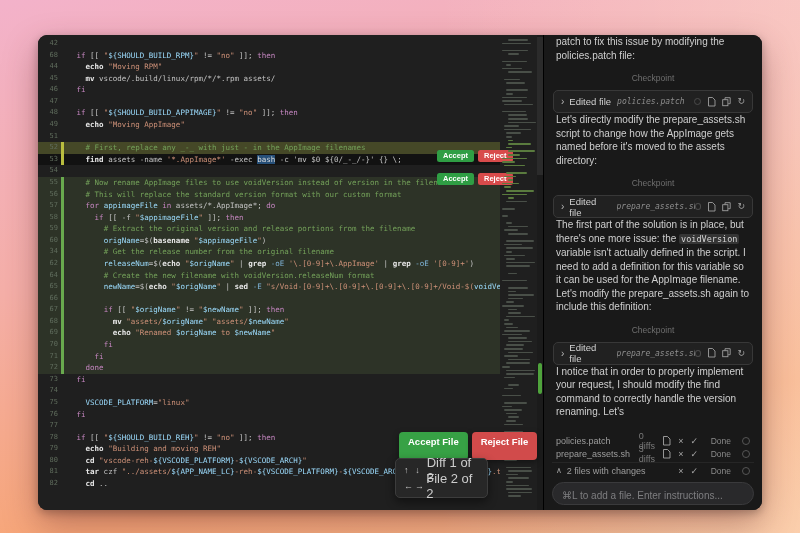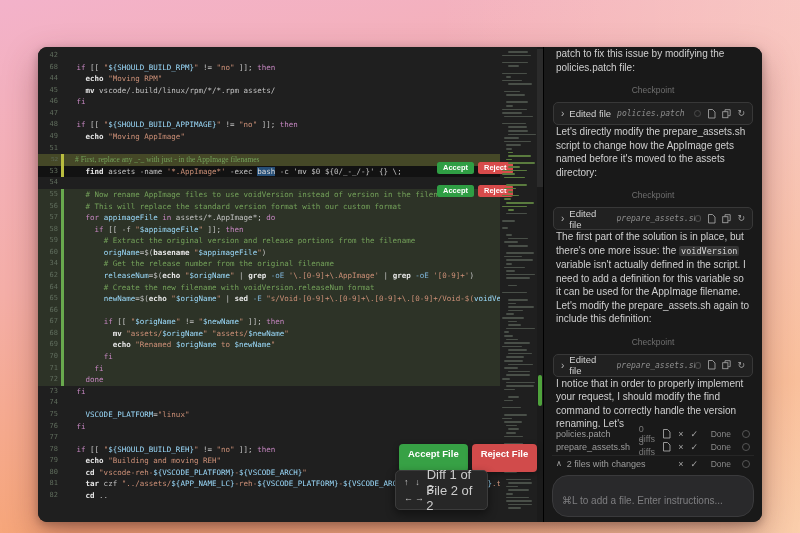--- a/index.html
+++ b/index.html
@@ -6,28 +6,27 @@
   body{
     font-family:"Liberation Sans","DejaVu Sans",sans-serif;
     background:
       linear-gradient(to right, rgba(255,255,255,0) 55%, rgba(255,235,215,.38)),
       linear-gradient(168deg,#f3b2ca 0%,#f5afa8 42%,#f7a678 78%,#f9bd92 100%);
   }
   .window{
     position:absolute;left:38px;top:35px;width:724px;height:475px;
     background:#1f1f1f;border-radius:9px;overflow:hidden;
     box-shadow:0 14px 34px rgba(90,35,40,.38),0 3px 10px rgba(0,0,0,.28);
-    margin-top:12px;
   }
   
   .editor{position:absolute;left:0;top:0;width:505px;height:475px;background:#1f1f1f;overflow:hidden;}
   .code{position:absolute;left:0;top:3px;width:462px;overflow:hidden;}
   .crow{display:flex;height:11.58px;line-height:11.6px;white-space:pre;
     font-family:"DejaVu Sans Mono",monospace;font-size:7.5px;}
-  .crow.bg-add{background:rgba(158,170,60,.30);font-family:Liberation Serif, serif;}
+  .crow.bg-add{background:rgba(158,170,60,.30);}
   .crow.bg-add2{background:rgba(118,158,80,.16);}
   .crow.bg-dark{background:#121212;}
   .gut{width:20px;text-align:right;color:#5f6c5c;font-size:7px;flex:0 0 20px;}
   .mark{width:2.5px;margin-left:3px;margin-right:4px;flex:0 0 2.5px;}
   .m-y{background:#b9bd3f;}
   .m-g{background:#69aa4e;}
   .ct{white-space:pre;}
   .tk{color:#c586c0;}
   .tc{color:#74a25a;}
   .ts{color:#ce9178;}
@@ -84,22 +83,22 @@
   .frow{display:flex;align-items:center;height:13px;padding:0 4px;font-size:9px;color:#9d9d9d;}
   .fname{width:84px;overflow:hidden;white-space:nowrap;}
   .fdiffs{color:#7a7a7a;}
   .fic{display:flex;gap:7px;margin-left:auto;align-items:center;color:#a5a5a5;}
   .xg,.ckg{font-size:9px;cursor:pointer;}
   .done{color:#8a8a8a;font-size:8.5px;width:26px;text-align:right;cursor:pointer;}
   .ring{width:6px;height:6px;border:1px solid #555;border-radius:50%;margin-left:4px;}
   .srow{display:flex;align-items:center;height:15px;margin-top:2px;padding:0 4px;font-size:9px;color:#9d9d9d;
     border-top:1px solid #262626;cursor:pointer;}
   .chup{font-size:8px;margin-right:5px;color:#a5a5a5;}
-  .inputbox{margin-top:4px;height:42px;background:#29292b;border:1px solid #3a3a3c;border-radius:16px;
-    box-sizing:border-box;padding:19px 9px;font-size:10px;color:#7e7e80;cursor:text;}
+  .inputbox{margin-top:4px;height:23px;background:#29292b;border:1px solid #3a3a3c;border-radius:16px;
+    box-sizing:border-box;padding:7px 9px;font-size:10px;color:#7e7e80;cursor:text;}
 </style>
 </head>
 <body>
 
 <div class="window">
 
   <div class="editor">
     <div class="code" id="code">
         <div class="crow"><span class="gut">42</span><span class="mark"></span><span class="ct"></span></div>
         <div class="crow"><span class="gut">68</span><span class="mark"></span><span class="ct">  <span class="tk">if</span><span class="tp"> [[ </span><span class="ts">"</span><span class="tv">${SHOULD_BUILD_RPM}</span><span class="ts">"</span><span class="tp"> != </span><span class="ts">"no"</span><span class="tp"> ]]; </span><span class="tk">then</span></span></div>

